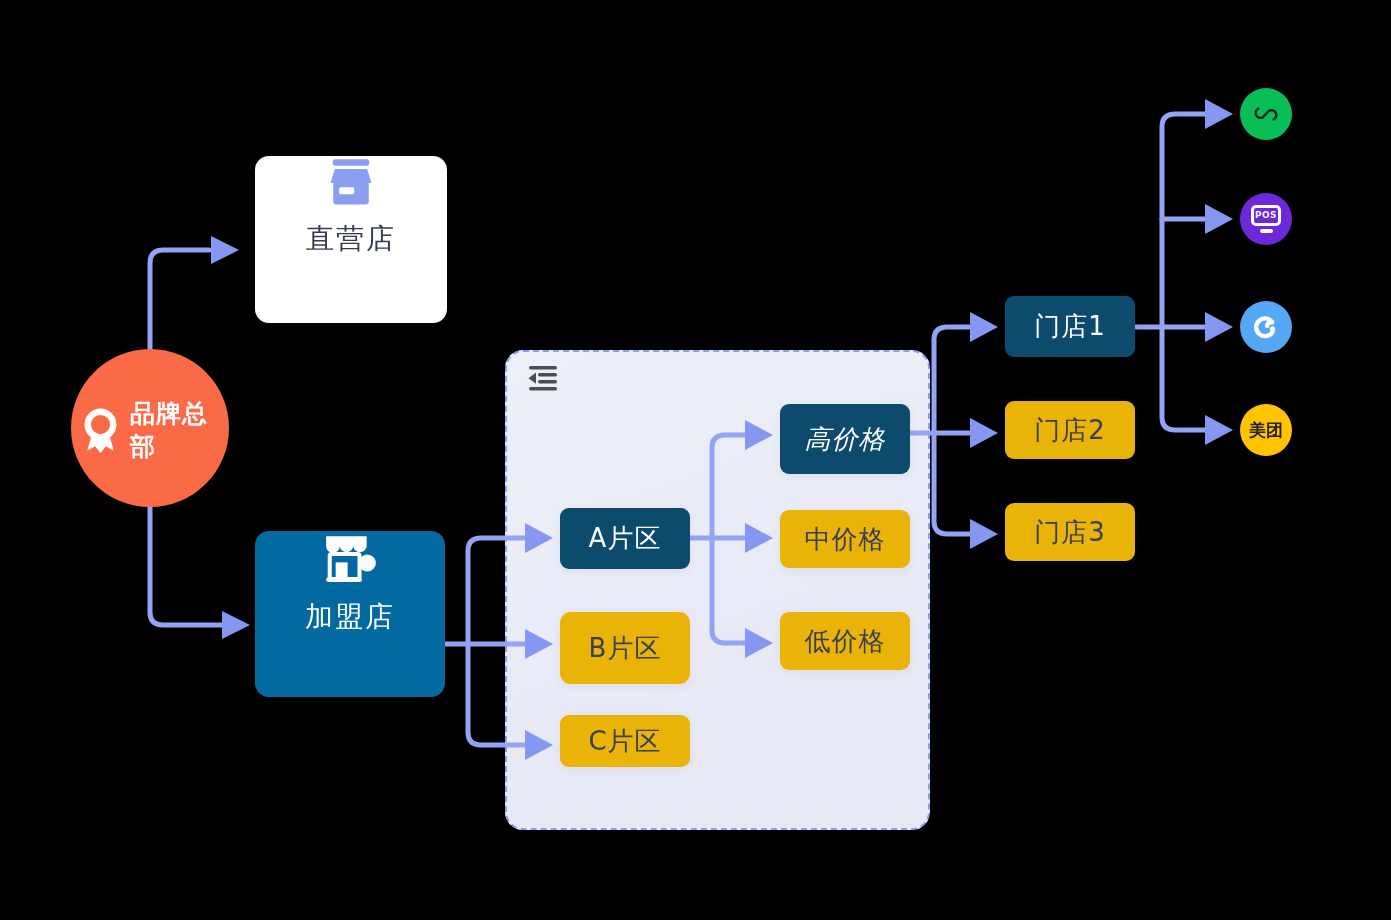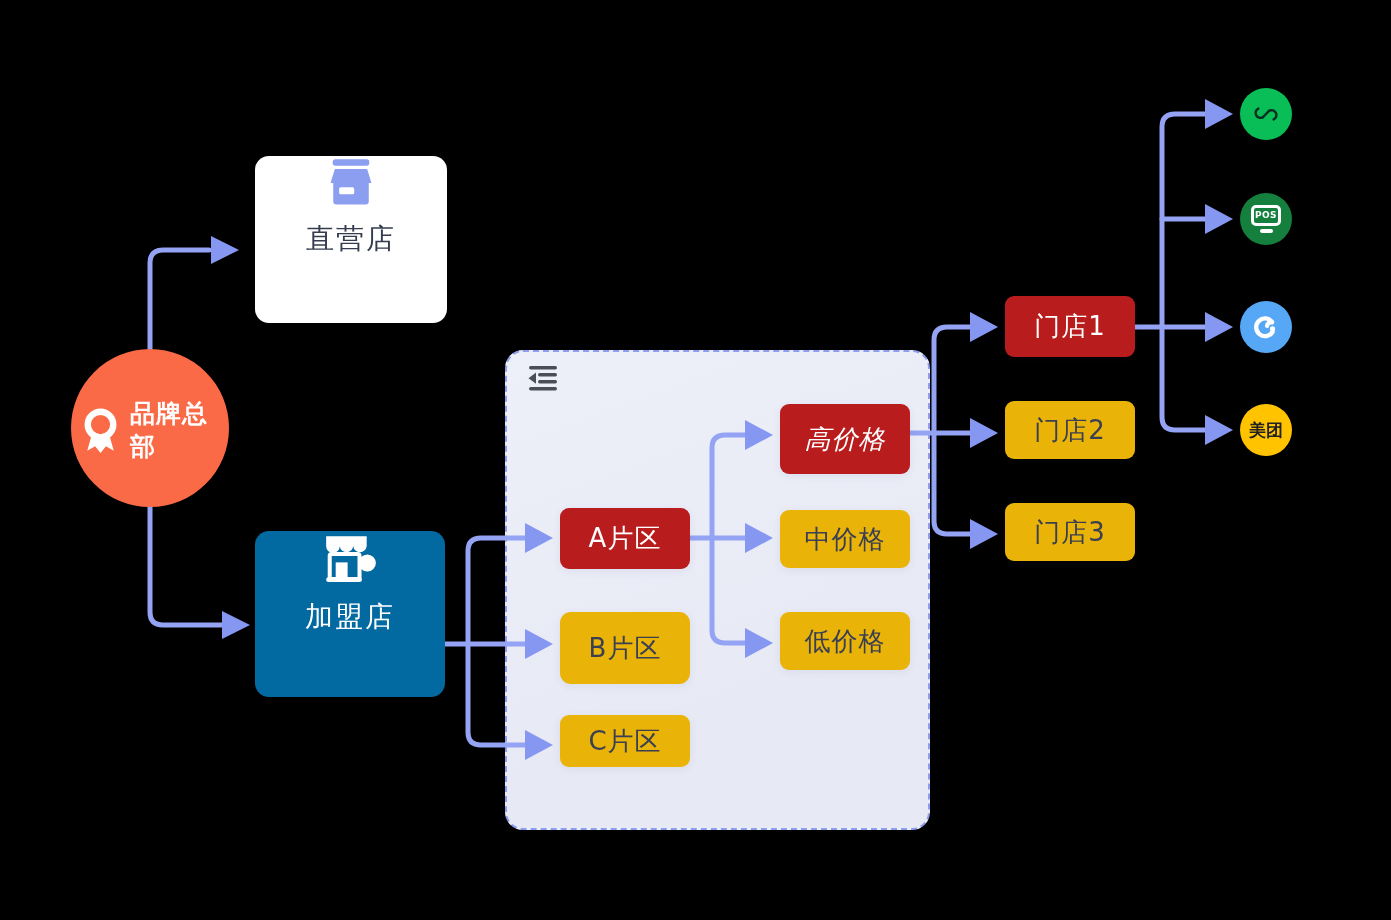--- a/index.html
+++ b/index.html
@@ -31,26 +31,26 @@
   .card-direct{left:255px;top:156px;width:192px;height:167px;background:#FFFFFF;}
   .card-direct .label{color:#363C4F;font-size:28px;font-weight:500;margin-top:10px;letter-spacing:2px;}
   .card-franchise{left:255px;top:531px;width:190px;height:166px;background:#0369a1;}
   .card-franchise .label{color:#FFFFFF;font-size:28px;font-weight:500;margin-top:9px;letter-spacing:2px;}
   
   .node{
     z-index:3;width:130px;display:flex;align-items:center;justify-content:center;
     border-radius:9px;font-size:26px;font-weight:500;letter-spacing:1px;
     box-shadow:0 2px 8px rgba(70,80,130,0.08);
   }
-  .node.blue{background:#b91c1c;color:#FFFFFF;}
+  .node.blue{background:#0c4a6e;color:#FFFFFF;}
   .node.white{background:#eab308;color:#3A4052;}
   
   .chan{z-index:3;width:52px;height:52px;border-radius:50%;display:flex;align-items:center;justify-content:center;}
   .chan-wechat{left:1240px;top:88px;background:#09BE57;}
-  .chan-pos{left:1240px;top:193px;background:#15803d;flex-direction:column;}
+  .chan-pos{left:1240px;top:193px;background:#6d28d9;flex-direction:column;}
   .chan-eleme{left:1240px;top:301px;background:#56A7F5;}
   .chan-meituan{left:1240px;top:404px;background:#FFC300;}
   .pos-monitor{
     width:30px;height:21px;border:3px solid #fff;border-radius:5px;box-sizing:border-box;
     display:flex;align-items:center;justify-content:center;
   }
   .pos-monitor .pos-text{color:#fff;font-size:9px;font-weight:700;letter-spacing:0.5px;line-height:1;}
   .pos-stand{width:13px;height:4px;background:#fff;border-radius:2px;margin-top:3px;}
   .meituan-text{color:#222222;font-size:17px;font-weight:800;letter-spacing:0px;}
 </style>

